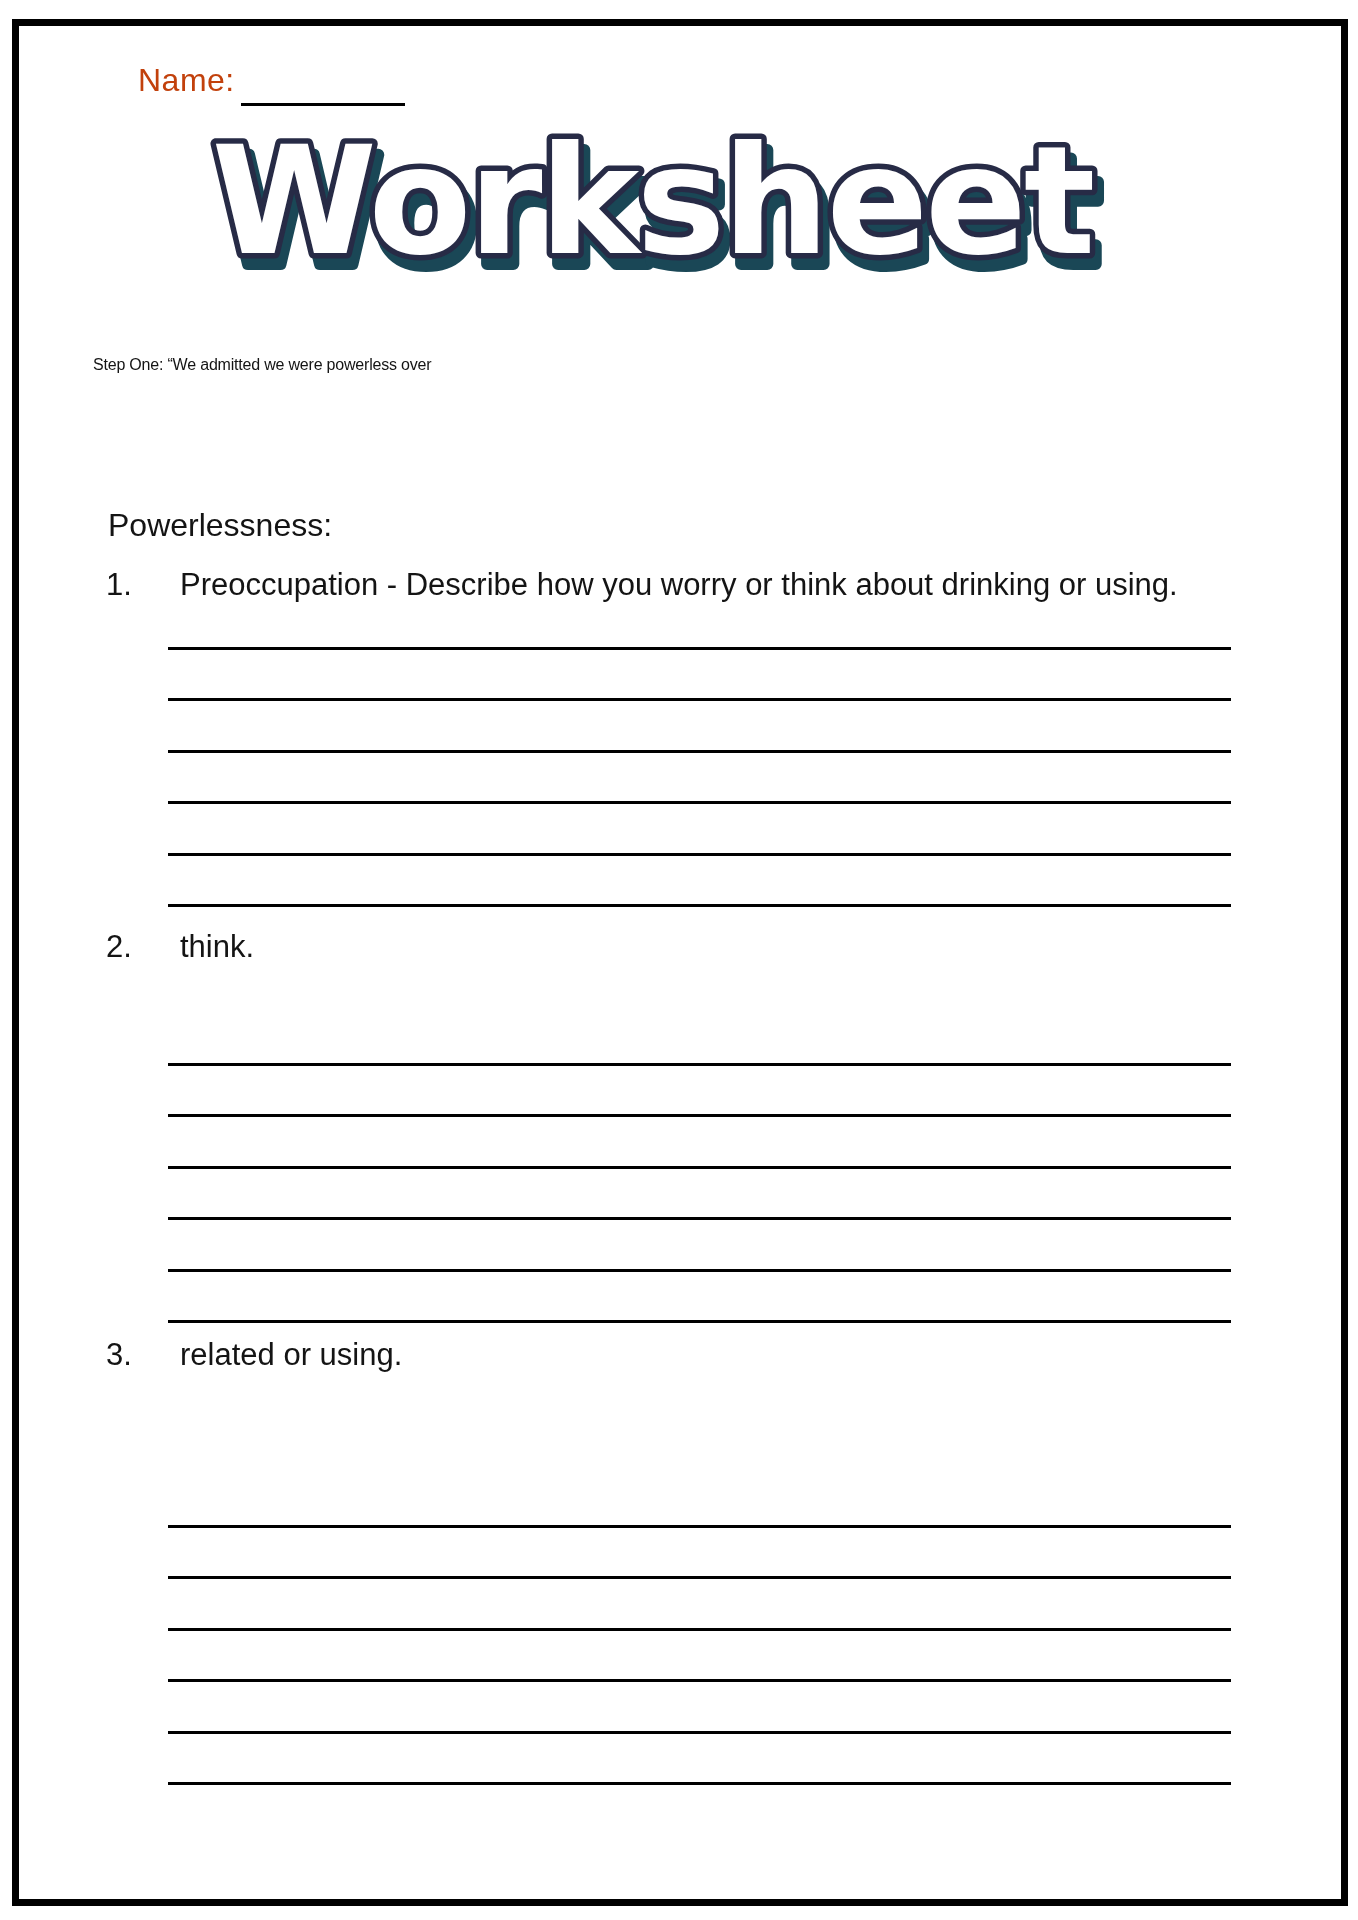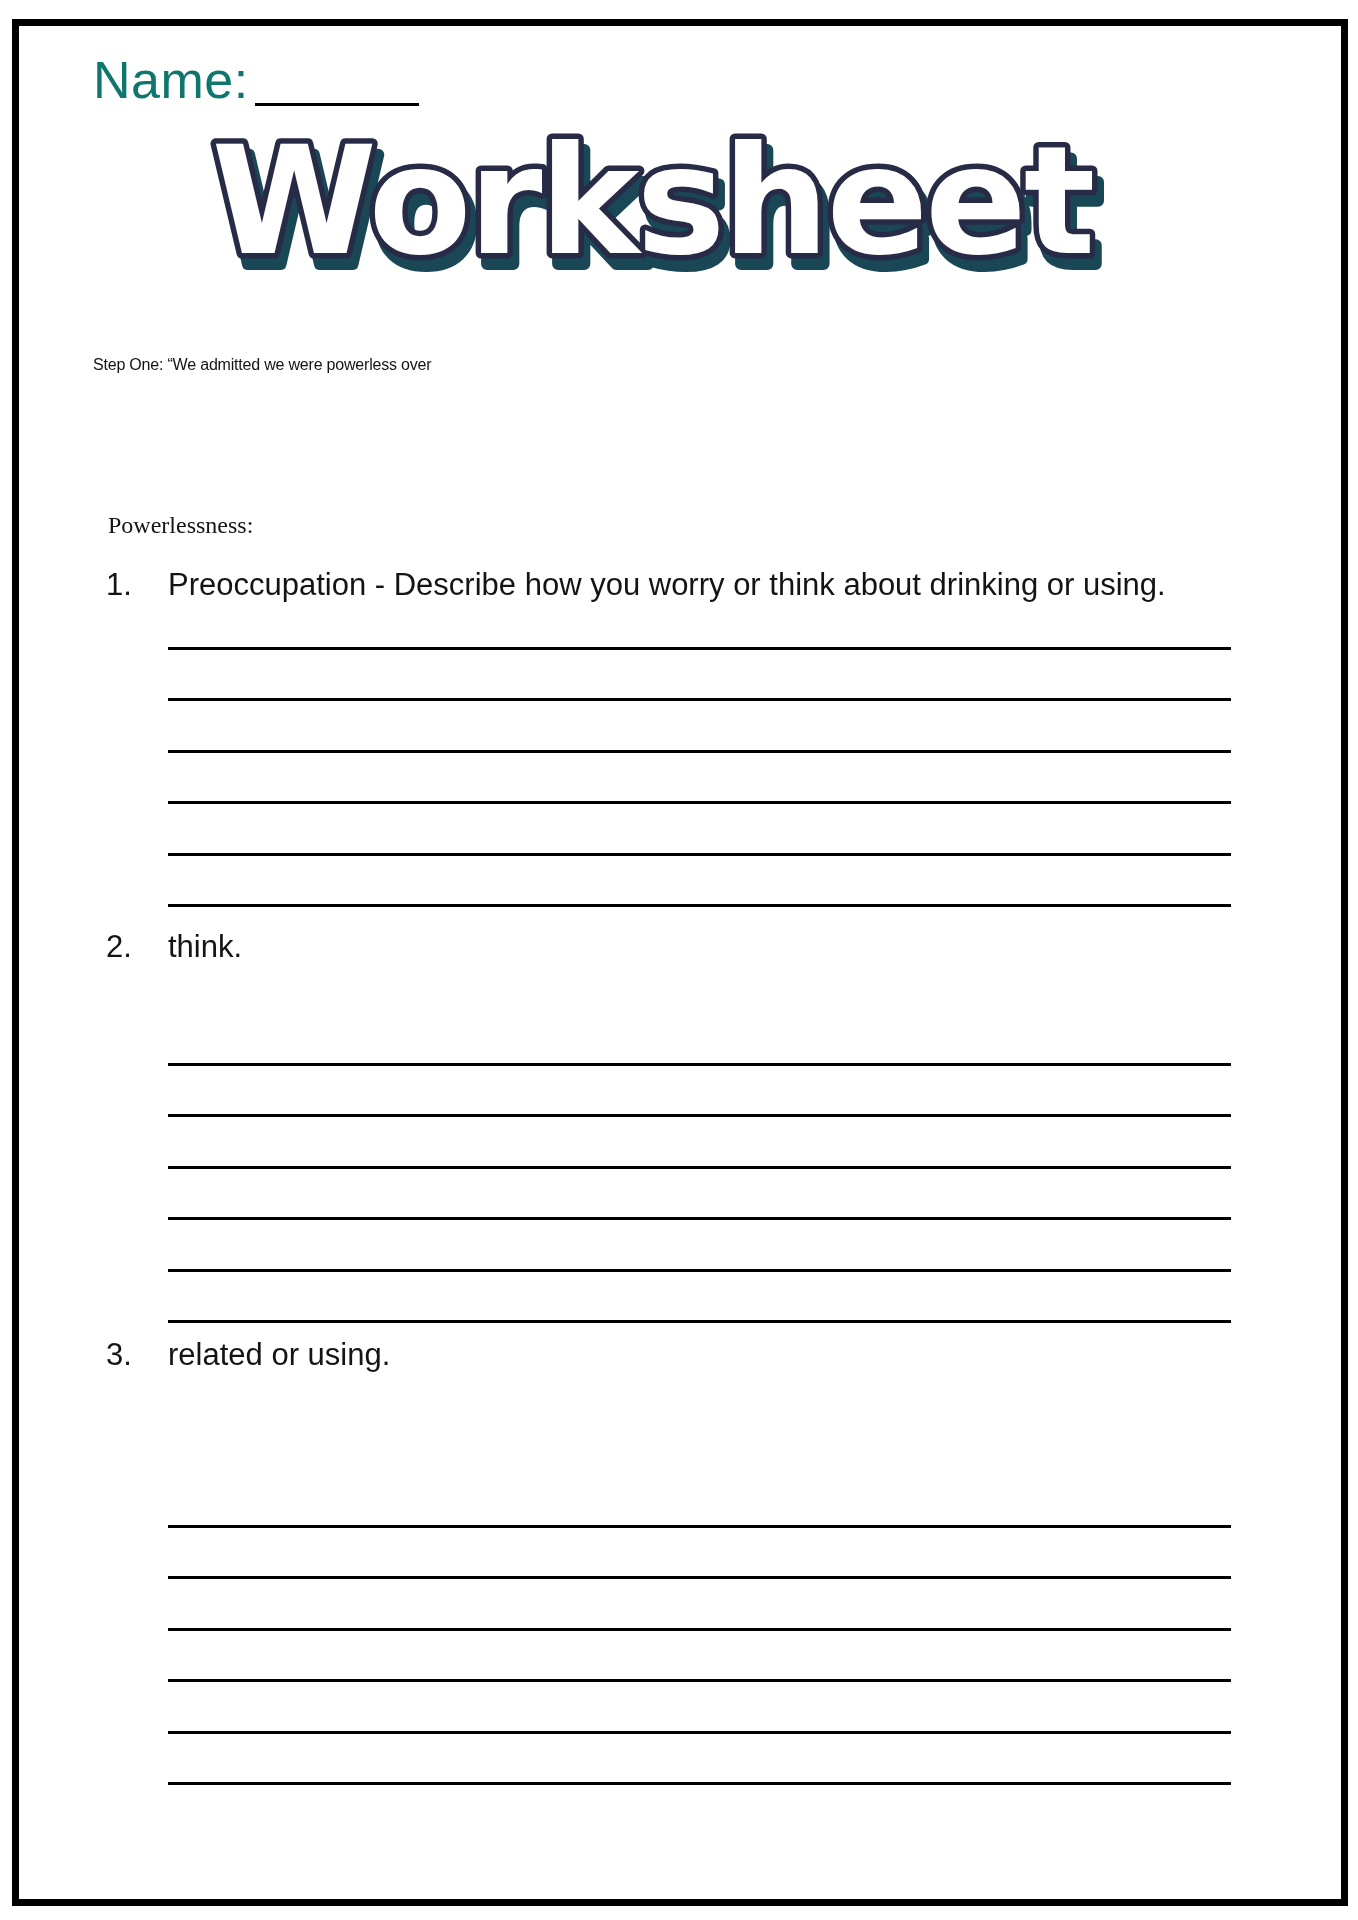--- a/index.html
+++ b/index.html
@@ -29,24 +29,25 @@
   }
   .name-row {
     position: absolute;
     left: 93px;
     top: 52px;
     display: flex;
     align-items: flex-end;
     gap: 6px;
   }
   .name-label {
-    font-size: 52px;
+    font-size: 32px;
     line-height: 56px;
     letter-spacing: 0.5px;
-    color: #0f766e;
+    color: #c2410c;
+    margin-left: 45px;
   }
   .name-blank {
     display: inline-block;
     width: 164px;
     height: 0;
     border-bottom: 3px solid #000000;
     margin-bottom: 2px;
   }
   .title-svg {
     position: absolute;
@@ -67,40 +68,40 @@
     top: 342px;
     font-size: 16px;
     line-height: 46px;
     letter-spacing: -0.2px;
     white-space: nowrap;
   }
   .section-heading {
     position: absolute;
     left: 108px;
     top: 505px;
-    font-size: 24px;
+    font-size: 32px;
     line-height: 40px;
     white-space: nowrap;
-    font-family: Liberation Serif, serif;
   }
   .q-text {
     position: absolute;
     left: 106px;
     display: flex;
     align-items: flex-start;
     font-size: 31px;
     line-height: 50px;
   }
   .q-num {
     display: inline-block;
     width: 62px;
     flex: 0 0 62px;
   }
   .q-line {
     white-space: nowrap;
+    margin-left: 12px;
   }
   .write-lines {
     position: absolute;
     left: 168px;
     width: 1063px;
   }
   .write-line {
     height: 48.5px;
     border-bottom: 3px solid #000000;
   }

